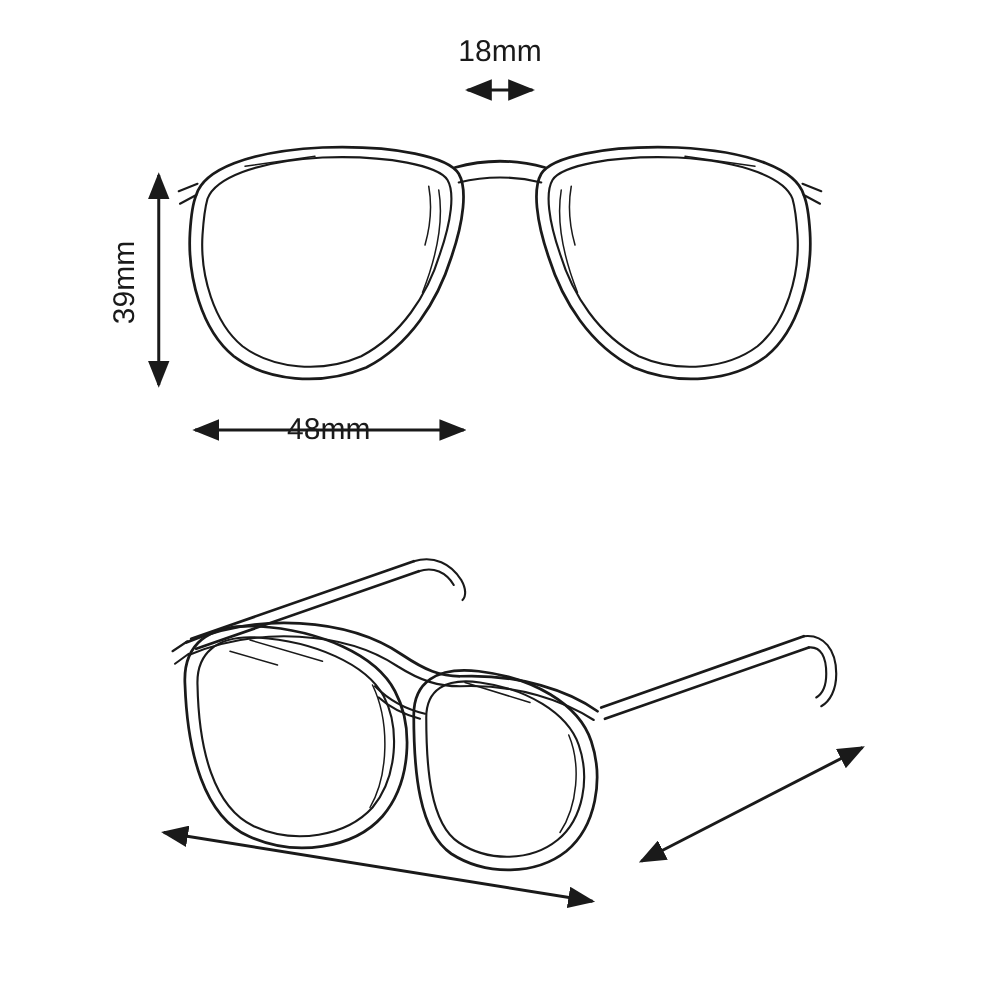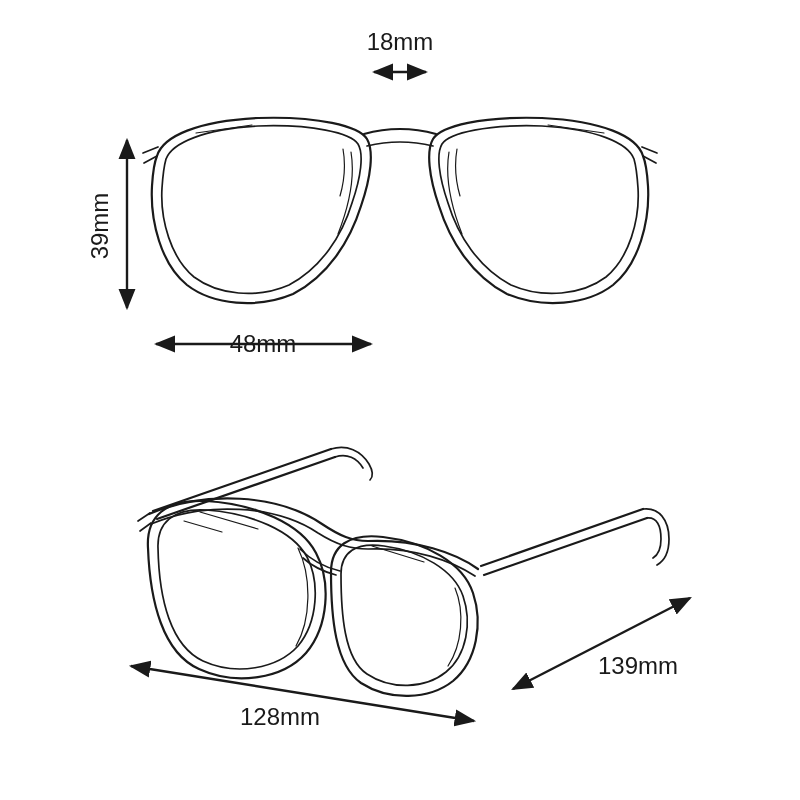--- a/index.html
+++ b/index.html
@@ -100,17 +100,15 @@
       <line class="dim" x1="513" y1="689" x2="690" y2="598" marker-start="url(#ah)" marker-end="url(#ah)"></line>
     </g>
   </svg>
 
   <div class="label" style="left:352px; top:28px; width:96px;">18mm</div>
 
   <div class="label vertical" style="left:50px; top:212px; width:100px;">39mm</div>
 
   <div class="label" style="left:215px; top:330px; width:96px;">48mm</div>
 
-  <div class="label" style="left:230px; top:703px; width:100px;">128mm</div>
 
-  <div class="label" style="left:588px; top:652px; width:100px;">139mm</div>
 
 </div>
 
 </body></html>

